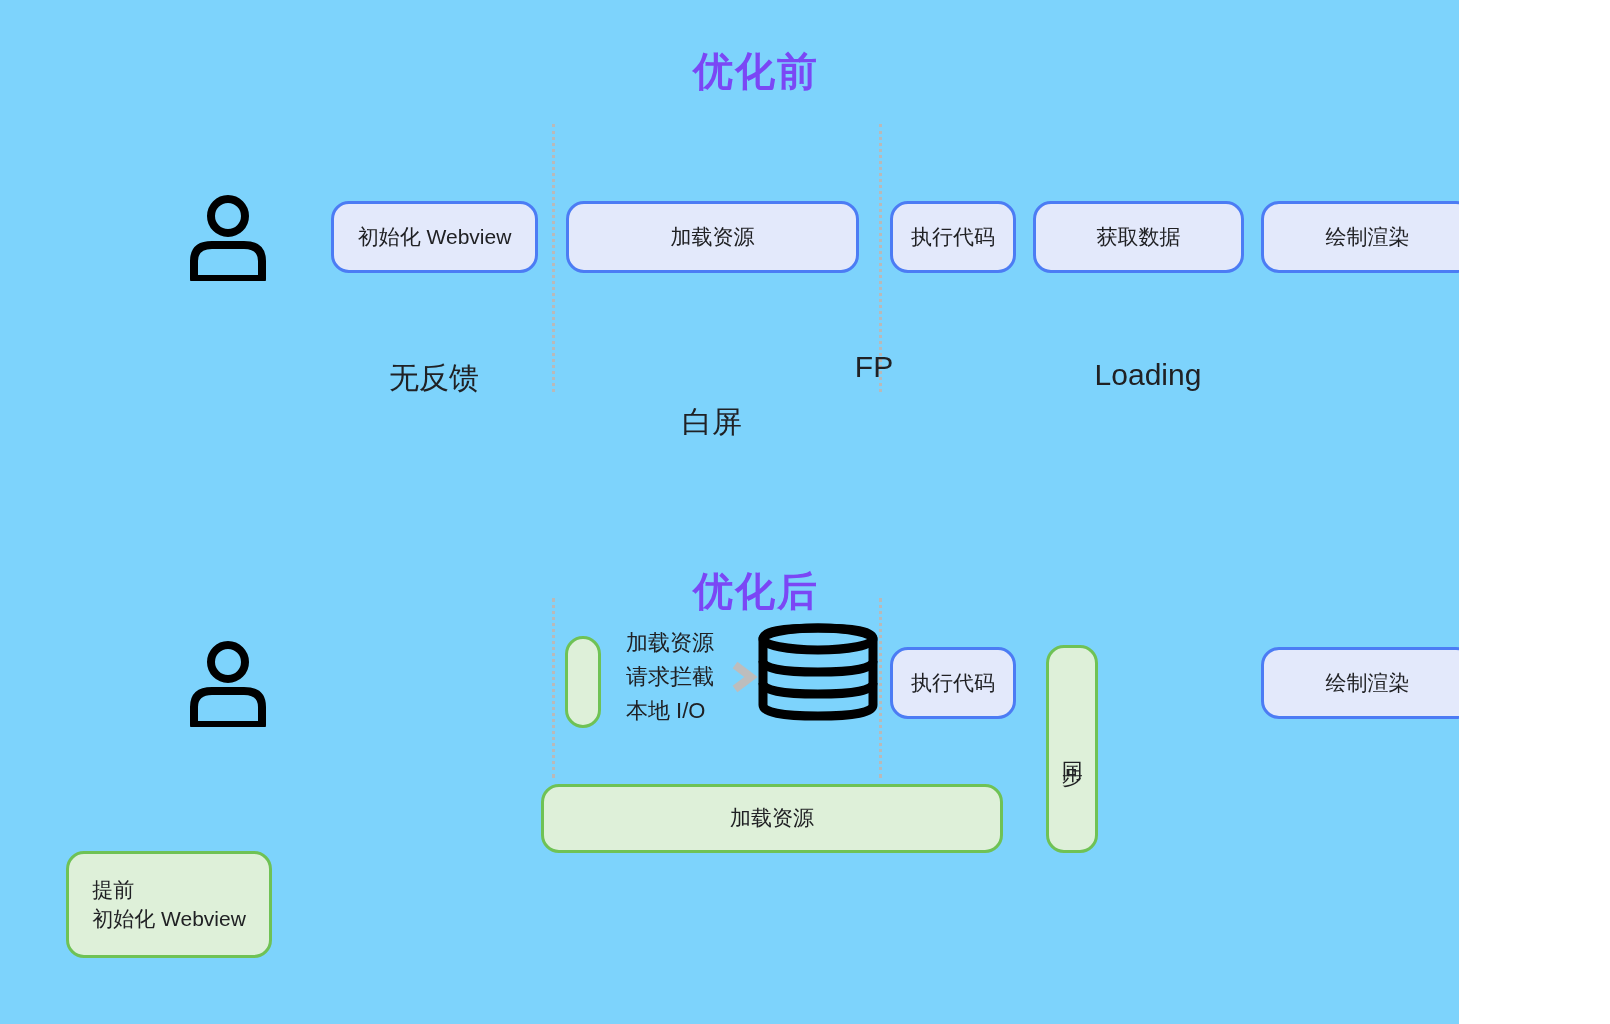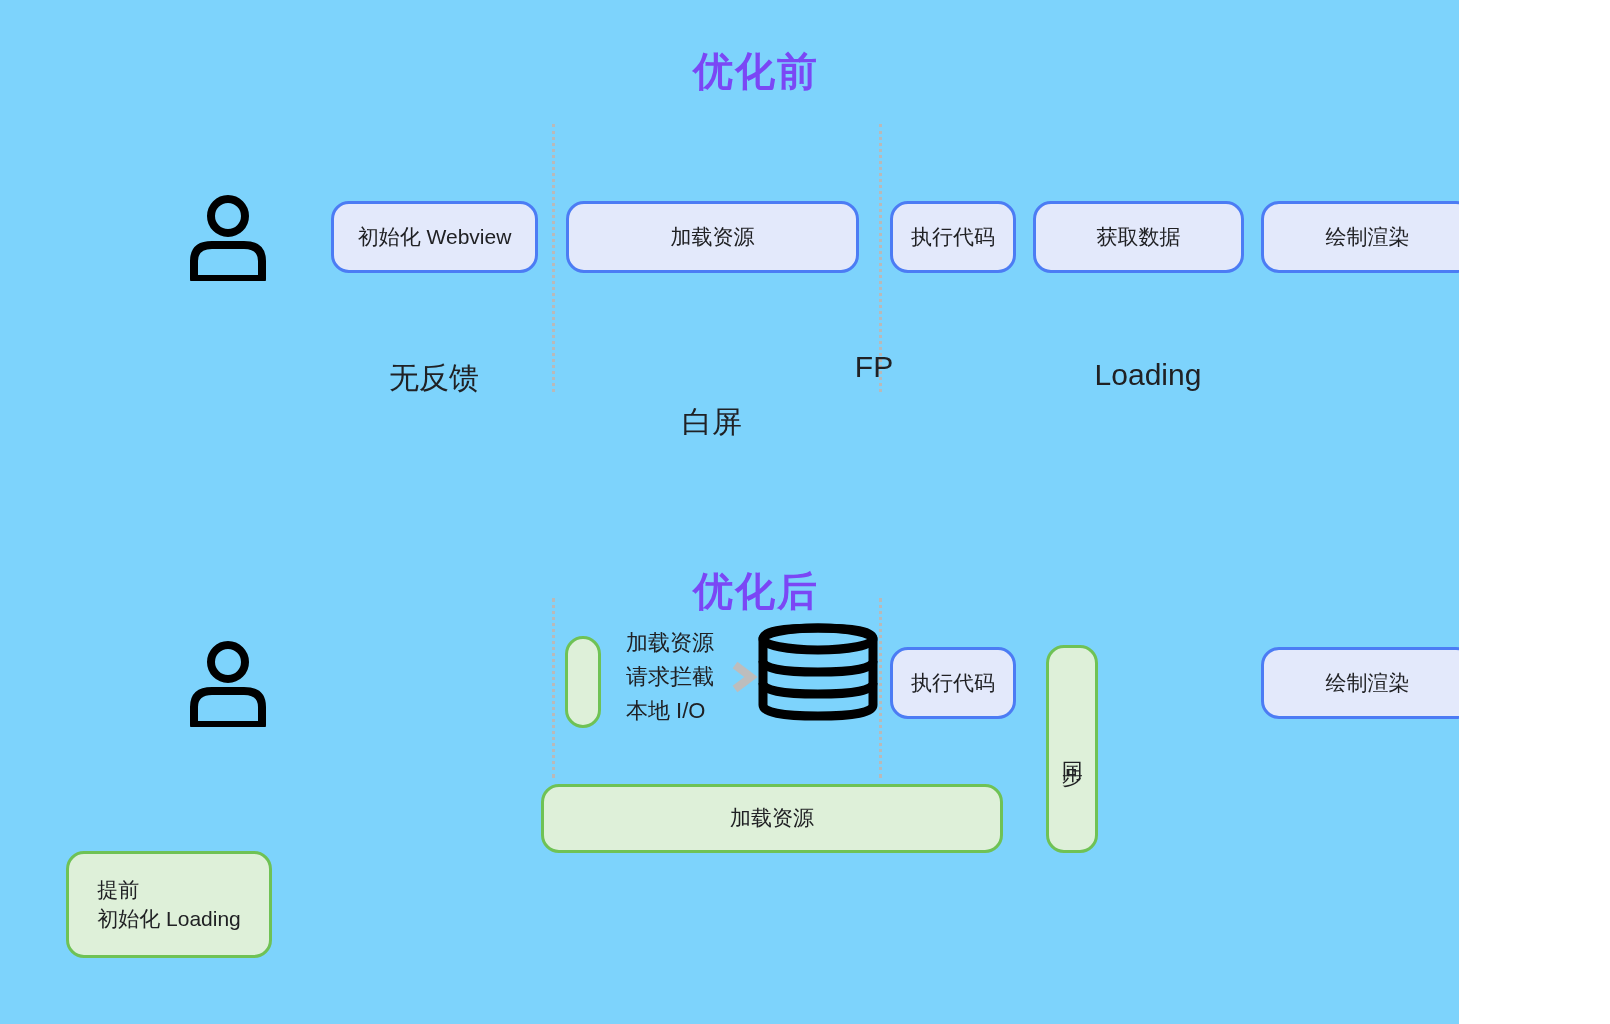--- a/index.html
+++ b/index.html
@@ -151,15 +151,15 @@
 
   <div class="abs box box-blue" style="left:890px; top:647px; width:126px; height:72px;">执行代码</div>
 
   <div class="abs box box-green box-vertical" style="left:1046px; top:645px; width:52px; height:208px;">同步</div>
 
   <div class="abs box box-blue" style="left:1261px; top:647px; width:213px; height:72px;">绘制渲染</div>
 
   <div class="abs box box-green" style="left:541px; top:784px; width:462px; height:69px;">加载资源</div>
 
   <div class="abs box box-green" style="left:66px; top:851px; width:206px; height:107px;">提前
-初始化 Loading</div>
+初始化 Webview</div>
 
 </div>
 
 </body></html>

